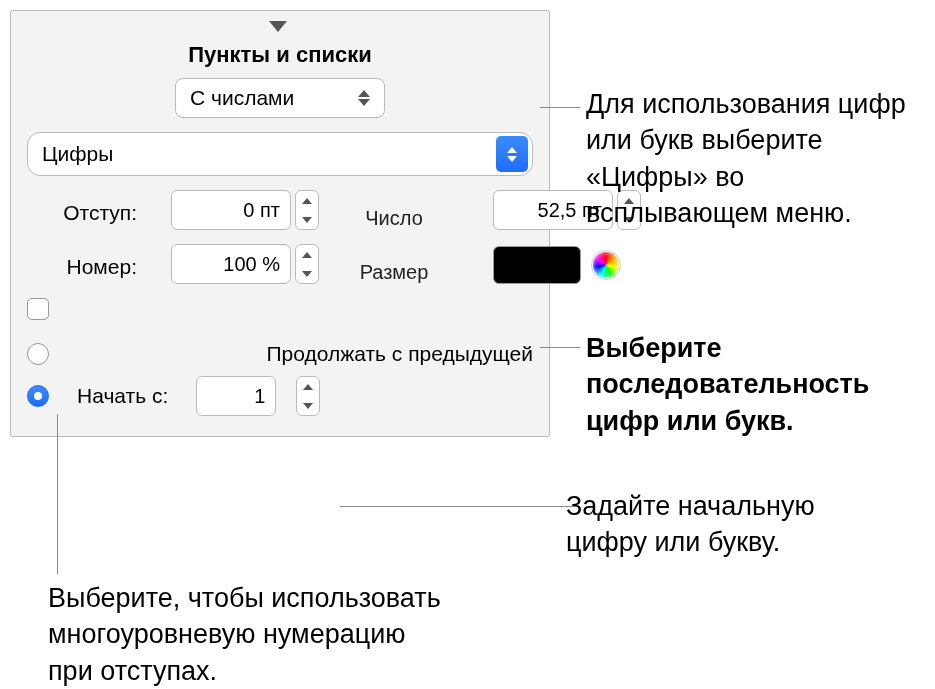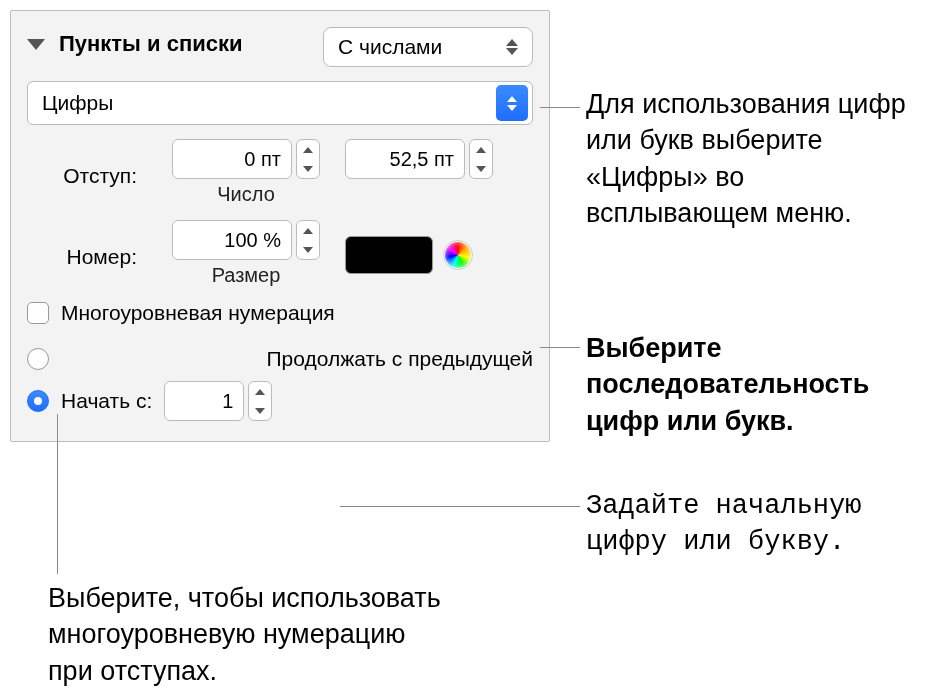--- a/index.html
+++ b/index.html
@@ -1,26 +1,26 @@
 <!DOCTYPE html>
 <html><head>
 <meta charset="utf-8">
 <style>
   * { box-sizing: border-box; font-family: -apple-system, "Helvetica Neue", Arial, sans-serif; }
   body { margin: 0; width: 935px; height: 689px; background: #fff; position: relative; font-size: 21px; color: #000; }
   .panel { position: absolute; left: 10px; top: 10px; width: 540px; border: 1px solid #bbb; border-radius: 2px; background: #f3f3f3; padding: 10px 16px 20px 16px; }
   .row { display: flex; align-items: center; margin-top: 6px; }
-  .header-row { display: flex; align-items: center; gap: 10px; }
+  .header-row { display: flex; align-items: center; gap: 10px; flex-direction: column; }
   .chevron { width: 0; height: 0; border-left: 9px solid transparent; border-right: 9px solid transparent; border-top: 11px solid #555; margin-right: 4px;}
   .section-title { font-weight: 600; font-size: 22px; flex: 1; }
-  .rounded-select { background: #fff; border: 1px solid #bbb; border-radius: 8px; height: 40px; display: flex; align-items: center; padding: 0 14px; min-width: 210px; justify-content: space-between; margin-top: 6px; }
+  .rounded-select { background: #fff; border: 1px solid #bbb; border-radius: 8px; height: 40px; display: flex; align-items: center; padding: 0 14px; min-width: 210px; justify-content: space-between; }
   .sel-chevron { display:flex; flex-direction:column; gap:2px; margin-left:12px;}
   .sel-chevron .up { width:0;height:0;border-left:6px solid transparent;border-right:6px solid transparent;border-bottom:7px solid #555;}
   .sel-chevron .dn { width:0;height:0;border-left:6px solid transparent;border-right:6px solid transparent;border-top:7px solid #555;}
-  .flat-select { background: #fff; border: 1px solid #bbb; border-radius: 6px; height: 44px; display:flex; align-items:center; padding:0 4px 0 14px; flex:1; width:100%; margin-top:14px;}
+  .flat-select { background: #fff; border: 1px solid #bbb; border-radius: 13px; height: 44px; display:flex; align-items:center; padding:0 4px 0 14px; flex:1; width:100%; margin-top:14px;}
   .flat-select .cap { background: linear-gradient(#3a8bff,#1f6dff); width: 32px; height: 36px; border-radius: 5px; display:flex; flex-direction:column; align-items:center; justify-content:center; gap:3px; margin-left:auto;}
   .flat-select .cap .u{width:0;height:0;border-left:5px solid transparent;border-right:5px solid transparent;border-bottom:6px solid #fff;}
   .flat-select .cap .d{width:0;height:0;border-left:5px solid transparent;border-right:5px solid transparent;border-top:6px solid #fff;}
   .label-right { text-align: right; min-width: 120px; padding-right: 10px;}
   .stepper-group { display:flex; align-items:center; }
   .stepper-input { background:#fff; border:1px solid #bbb; border-radius:6px; height:40px; width:120px; padding:0 10px; text-align:right; font-size:20px;}
   .stepper-btns { display:flex; flex-direction:column; background:#fff; border:1px solid #bbb; border-radius:6px; margin-left:4px; width:24px; height:40px;}
   .stepper-btns div{flex:1;display:flex;align-items:center;justify-content:center;}
   .stepper-btns .u{width:0;height:0;border-left:5px solid transparent;border-right:5px solid transparent;border-bottom:6px solid #555;}
   .stepper-btns .d{width:0;height:0;border-left:5px solid transparent;border-right:5px solid transparent;border-top:6px solid #555;}
@@ -28,21 +28,21 @@
   .color-swatch { width:88px; height:38px; background:#000; border:1px solid #999; border-radius:6px;}
   .color-picker-btn { width:30px; height:30px; border-radius:50%; margin-left:10px; background: conic-gradient(red,orange,yellow,lime,cyan,blue,magenta,red); border:1px solid #ccc; background-clip:content-box; padding:1px; box-shadow:inset 0 0 6px #fff;}
   .checkbox { width:22px; height:22px; border:1px solid #999; border-radius:5px; background:#fff; margin-right:12px;}
   .radio { width:22px; height:22px; border:1px solid #999; border-radius:50%; background:#fff; margin-right:12px; display:flex;align-items:center;justify-content:center;}
   .radio.checked{background:linear-gradient(#3a8bff,#1f6dff); border-color:#1f6dff;}
   .radio.checked::after{content:"";width:8px;height:8px;background:#fff;border-radius:50%;}
   .indent-block{margin-top:14px;}
   .callout { position:absolute; font-size:27px; line-height:1.35; max-width:330px;}
   .leader{position:absolute; height:1px; background:#888;}
   .col-group{display:flex; gap:24px; align-items:flex-start; margin-top:14px;}
-  .col{display:flex;flex-direction:column;align-items:center;}
+  .col{display:flex;flex-direction:row;align-items:flex-end;}
 </style>
 </head>
 <body>
 
 <div class="panel">
 
   <div class="header-row">
     <div class="chevron"></div>
     <div class="section-title">Пункты и списки</div>
     <div class="rounded-select">
@@ -111,29 +111,28 @@
     </div>
     <div class="col" style="flex-direction:row;align-items:center;padding-top:2px;">
       <div class="color-swatch"></div>
       <div class="color-picker-btn"></div>
     </div>
   </div>
 
 
   <div class="row indent-block">
     <div class="checkbox"></div>
-    <span>Многоуровневая нумерация</span>
   </div>
 
   <div class="row indent-block" style="margin-top:22px;justify-content:space-between;">
     <div class="radio"></div>
     <span>Продолжать с предыдущей</span>
   </div>
 
-  <div class="row" style="margin-top:10px;">
+  <div class="row" style="margin-top:10px;gap:16px;">
     <div class="radio checked"></div>
     <span style="margin-right:12px;">Начать с:</span>
     <input class="stepper-input" style="width: 80px;" value="1">
     <div class="stepper-btns">
         <div>
           <span class="u"></span>
         </div>
         <div>
           <span class="d"></span>
         </div>
@@ -142,16 +141,16 @@
 
 </div>
 
 <div class="leader" style="left:540px; top:107px; width:40px;"></div>
 <div class="callout" style="left:586px; top:86px;">Для использования цифр или букв выберите «Цифры» во всплывающем меню.</div>
 
 <div class="leader" style="left:540px; top:347px; width:40px;"></div>
 <div class="callout" style="left:586px; top:330px;font-weight:bold;">Выберите последовательность цифр или букв.</div>
 
 <div class="leader" style="left:340px; top:506px; width:240px;"></div>
-<div class="callout" style="left:586px; top:488px;font-family:Liberation Mono, monospace;">Задайте начальную цифру или букву.</div>
+<div class="callout" style="left:566px; top:488px;">Задайте начальную цифру или букву.</div>
 
 <div style="position:absolute; left:57px; top:414px; width:1px; height:160px; background:#888;"></div>
 <div class="callout" style="left:26px; top:580px; max-width:400px;margin-left:22px;">Выберите, чтобы использовать многоуровневую нумерацию при отступах.</div>
 
 </body></html>

